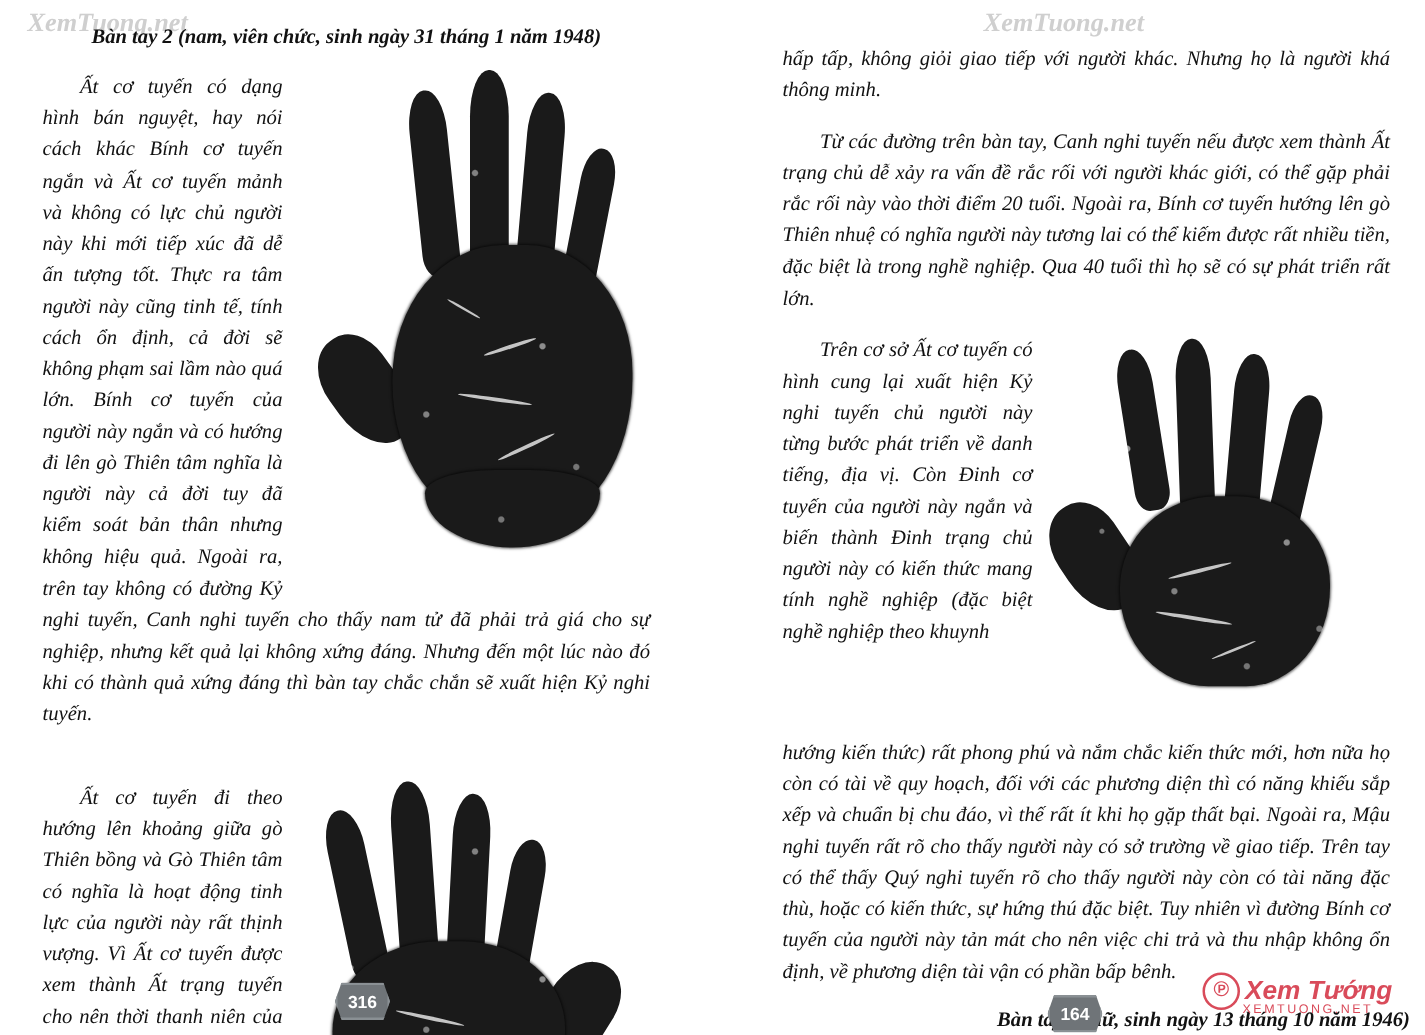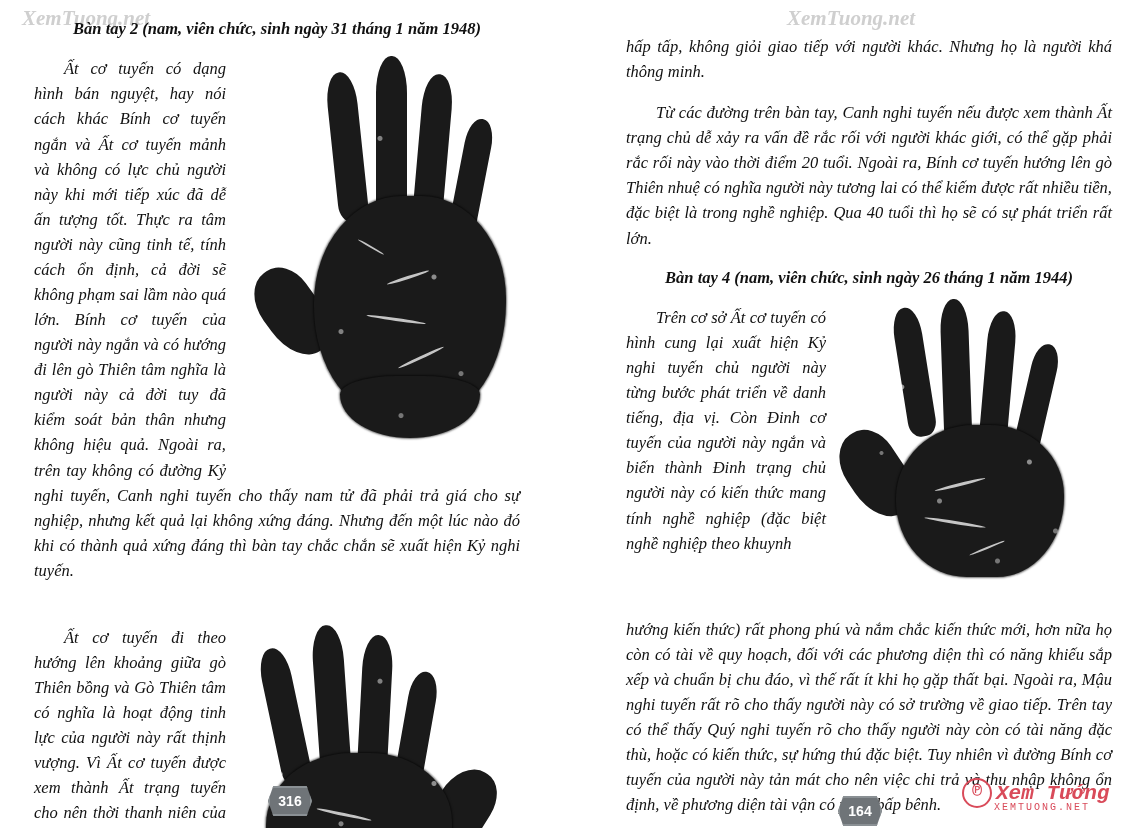--- a/index.html
+++ b/index.html
@@ -34,21 +34,21 @@
   }
   .wm-left { top: 6px; left: 22px; }
   .wm-right { top: 6px; left: 787px; }
   .wm-logo {
     position: absolute;
     top: 778px;
     left: 962px;
     width: 170px;
     height: 40px;
     color: #d94b5a;
-    font-family: Liberation Mono, monospace;
+    font-family: Liberation Sans, sans-serif;
     font-style: italic;
     font-weight: bold;
     font-size: 21px;
     white-space: nowrap;
   }
   .wm-logo .mark {
     display: inline-block;
     width: 26px;
     height: 26px;
     border: 2px solid #d94b5a;
@@ -217,21 +217,20 @@
 
     <p class="body indent">Ất cơ tuyến đi theo hướng lên khoảng giữa gò Thiên bồng và Gò Thiên tâm có nghĩa là hoạt động tinh lực của người này rất thịnh vượng. Vì Ất cơ tuyến được xem thành Ất trạng tuyến cho nên thời thanh niên của người này có, nơi ở và hoàn cảnh không ổn định. Ất cơ tuyến của người này đậm và có lực chủ tính khí nóng nảy và</p>
   </div>
 
   <div class="col col-right">
 
     <p class="body">hấp tấp, không giỏi giao tiếp với người khác. Nhưng họ là người khá thông minh.</p>
 
     <p class="body indent" style="margin-top:2px;">Từ các đường trên bàn tay, Canh nghi tuyến nếu được xem thành Ất trạng chủ dễ xảy ra vấn đề rắc rối với người khác giới, có thể gặp phải rắc rối này vào thời điểm 20 tuổi. Ngoài ra, Bính cơ tuyến hướng lên gò Thiên nhuệ có nghĩa người này tương lai có thể kiếm được rất nhiều tiền, đặc biệt là trong nghề nghiệp. Qua 40 tuổi thì họ sẽ có sự phát triển rất lớn.</p>
 
-    <div class="heading" style="margin-top:8px;">Bàn tay 4 (nam, viên chức, sinh ngày 26 tháng 1 năm 1944)</div>
 
     <div class="wrapfig" style="width:290px;height:300px;margin:2px 0 4px 12px;">
       <div class="hand" style="position:absolute;inset:0;">
         <div class="finger" style="left:62px;  top:10px;  width:28px; height:130px; transform:rotate(-9deg);"></div>
         <div class="finger" style="left:104px; top:2px;   width:28px; height:146px; transform:rotate(-2deg);"></div>
         <div class="finger" style="left:146px; top:14px;  width:28px; height:136px; transform:rotate(5deg);"></div>
         <div class="finger" style="left:186px; top:46px;  width:26px; height:112px; transform:rotate(13deg);"></div>
         <div class="thumb" style="left:10px; top:130px; width:56px; height:94px; transform:rotate(-34deg);"></div>
         <div class="palm" style="left:58px; top:128px; width:168px; height:152px;"></div>
         <div class="ink-texture"></div>

